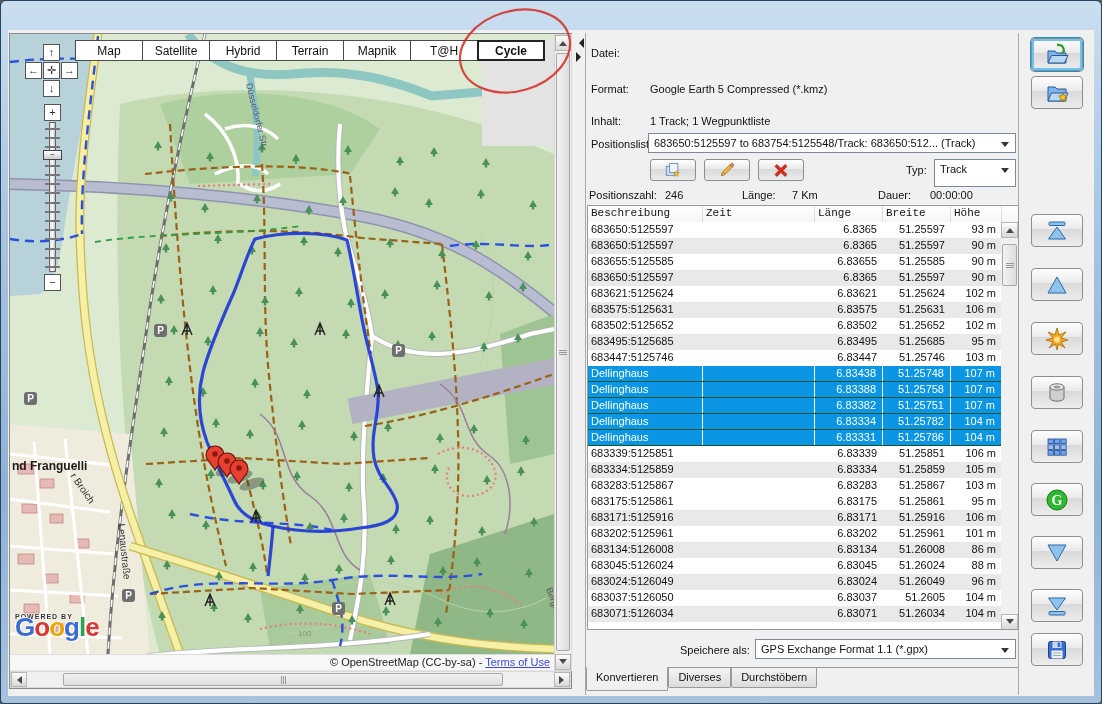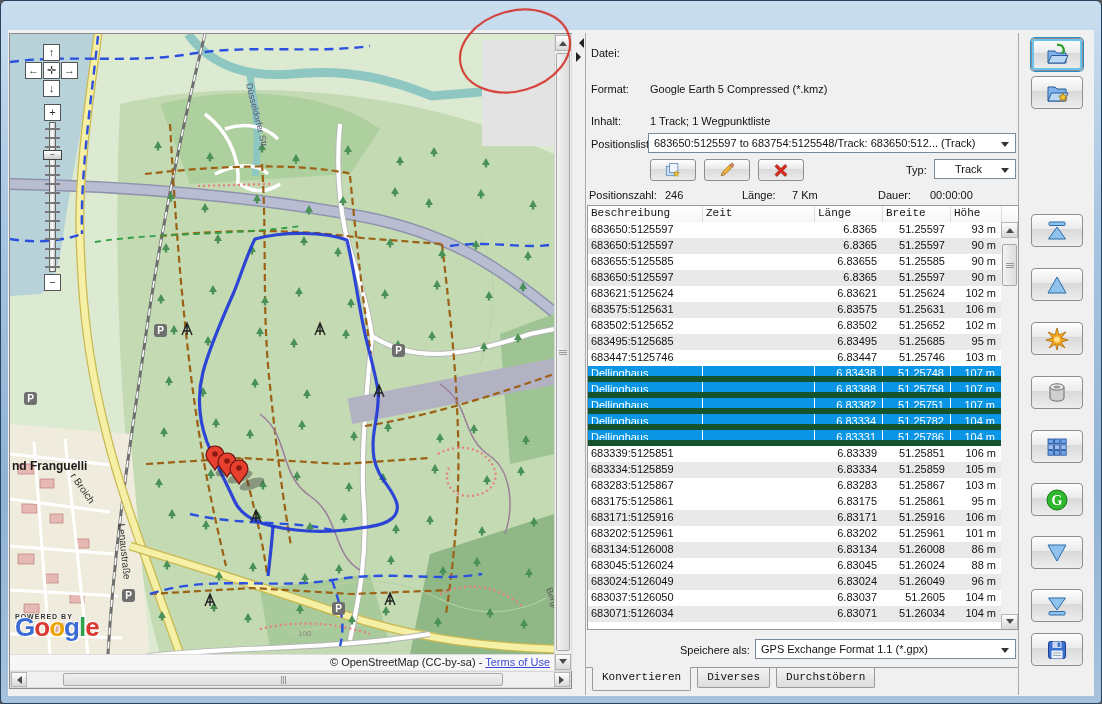--- a/index.html
+++ b/index.html
@@ -87,30 +87,30 @@
               display:flex; align-items:center; justify-content:center; cursor:pointer; }
   .mini-btn svg { width:18px; height:18px; }
   
   .ptable { position:absolute; left:1px; top:172px; width:432px; height:425px;
             border:1px solid #9a9a9a; background:#fff; overflow:hidden; }
   .thead { display:flex; height:32px; background:linear-gradient(#fff,#ececec); border-bottom:1px solid #cfcfcf;font-family:Liberation Mono, monospace; }
   .th { font-size:11px; padding:1px 0 0 3px; border-right:1px solid #ddd; overflow:hidden; cursor:pointer; }
   .tbody { position:absolute; left:0; top:16px; width:415px; height:409px; overflow:hidden; }
   .tr { display:flex; height:16px; background:#fff; cursor:default; }
   .tr.alt { background:#e9e9e9; }
-  .tr.selrow { background:#0a96e4; color:#fff; border-bottom:6px solid #14532d; height:16px; }
+  .tr.selrow { background:#0a96e4; color:#fff; border-bottom:1px solid #14532d; height:16px; }
   .td { font-size:11px; padding:1px 0 0 3px; overflow:hidden; white-space:nowrap; }
   .selrow .td { border-right:1px solid #fff; }
   .c-desc{width:115px;} .c-zeit{width:112px;} .c-lng{width:68px;} .c-brt{width:68px;} .c-hoh{width:51px;}
   .td.c-lng,.td.c-brt,.td.c-hoh { text-align:right; padding-right:6px; }
   .tscroll { position:absolute; right:0; top:16px; width:17px; height:408px; background:#f0f0f0; }
   
   .tab-bar { position:absolute; left:0; top:634px; width:100%; height:26px; border-top:1px solid #9a9a9a; display:flex; }
   .btab { height:20px; padding:3px 9px 0 9px; font-size:11px; border:1px solid #9a9a9a; border-top:none;
-          background:linear-gradient(#f4f4f4,#dcdcdc); margin-left:6px; border-radius:0 0 2px 2px; cursor:pointer;font-family:Liberation Mono, monospace; }
+          background:linear-gradient(#f4f4f4,#dcdcdc); margin-left:0; border-radius:0 0 2px 2px; cursor:pointer; }
   .btab.active { height:24px; background:#f0f0f0; margin-top:-1px; border-top:1px solid #f0f0f0; font-weight:normal; }
   
   .tbtn { position:absolute; left:1023px; width:52px; height:33px; border:1px solid #8e8e8e; border-radius:4px;
           background:linear-gradient(#fefefe,#eaeaea 45%,#d9d9d9 46%,#ededed);
           display:flex; align-items:center; justify-content:center; cursor:pointer; }
   .tbtn svg { width:24px; height:24px; }
   .tbtn.focused { box-shadow:0 0 0 2px #6cc4ee inset, 0 0 0 1px #2a8cc4; }
   
   .annotation { position:absolute; left:448px; top:4px; width:136px; height:98px; z-index:60; pointer-events:none; }
 </style>
@@ -415,20 +415,29 @@
           <g>
             <ellipse cx="218" cy="436" rx="13" ry="5" fill="rgba(50,50,50,0.4)" transform="rotate(-20 218 436)"></ellipse>
             <ellipse cx="230" cy="443" rx="13" ry="5" fill="rgba(50,50,50,0.4)" transform="rotate(-20 230 443)"></ellipse>
             <ellipse cx="242" cy="450" rx="13" ry="5" fill="rgba(50,50,50,0.4)" transform="rotate(-20 242 450)"></ellipse>
             <use href="#balloon" x="205" y="424"></use>
             <use href="#balloon" x="217" y="431"></use>
             <use href="#balloon" x="229" y="438"></use>
           </g>
         </svg>
 
+        <div class="map-tab-bar">
+            <div class="map-tab">Map</div>
+            <div class="map-tab">Satellite</div>
+            <div class="map-tab">Hybrid</div>
+            <div class="map-tab">Terrain</div>
+            <div class="map-tab">Mapnik</div>
+            <div class="map-tab">T@H</div>
+            <div class="map-tab sel">Cycle</div>
+          </div>
 
         <div class="pan-btn" style="left:33px;top:10px;">↑</div>
         <div class="pan-btn" style="left:15px;top:28px;">←</div>
         <div class="pan-btn" style="left:33px;top:28px;">✛</div>
         <div class="pan-btn" style="left:51px;top:28px;">→</div>
         <div class="pan-btn" style="left:33px;top:46px;">↓</div>
         <div class="pan-btn" style="left:34px;top:70px;">+</div>
         <div class="zoom-shaft"></div>
         <div id="zoom-ticks">
             <div class="zoom-tick" style="top: 94px;"></div>
@@ -524,21 +533,21 @@
                 <path d="M15.5,5.3 l3.2,3.2 1.5,-1.5 a1.5,1.5 0 0 0 -3.2,-3.2 z" fill="#d88" stroke="#9a6a10"></path>
               </svg></span>
           </div>
           <div class="mini-btn" style="left: 172px; top: 126px;">
             <span style="width: 18px; height: 18px;"><svg viewBox="0 0 24 24">
                 <path d="M6,4 L12,10 L18,4 L21,7 L15,13 L21,19 L18,22 L12,16 L6,22 L3,19 L9,13 L3,7 Z" fill="#da2a1c" stroke="#7e130b" stroke-width="0.8" transform="scale(0.9) translate(1.3,1)"></path>
               </svg></span>
           </div>
         </div>
       <div class="lbl" style="left:320px;top:131px;">Typ:</div>
-      <div class="combo" style="left:348px;top:126px;width:82px;height:20px;text-align:center;">Track</div>
+      <div class="combo" style="left:348px;top:126px;width:82px;height:28px;">Track</div>
 
       <div class="lbl" style="left:3px;top:156px;">Positionszahl:</div>
       <div class="val" style="left:79px;top:156px;">246</div>
       <div class="lbl" style="left:156px;top:156px;">Länge:</div>
       <div class="val" style="left:206px;top:156px;">7 Km</div>
       <div class="lbl" style="left:292px;top:156px;">Dauer:</div>
       <div class="val" style="left:344px;top:156px;">00:00:00</div>
 
       <div class="ptable">
         <div class="thead">

